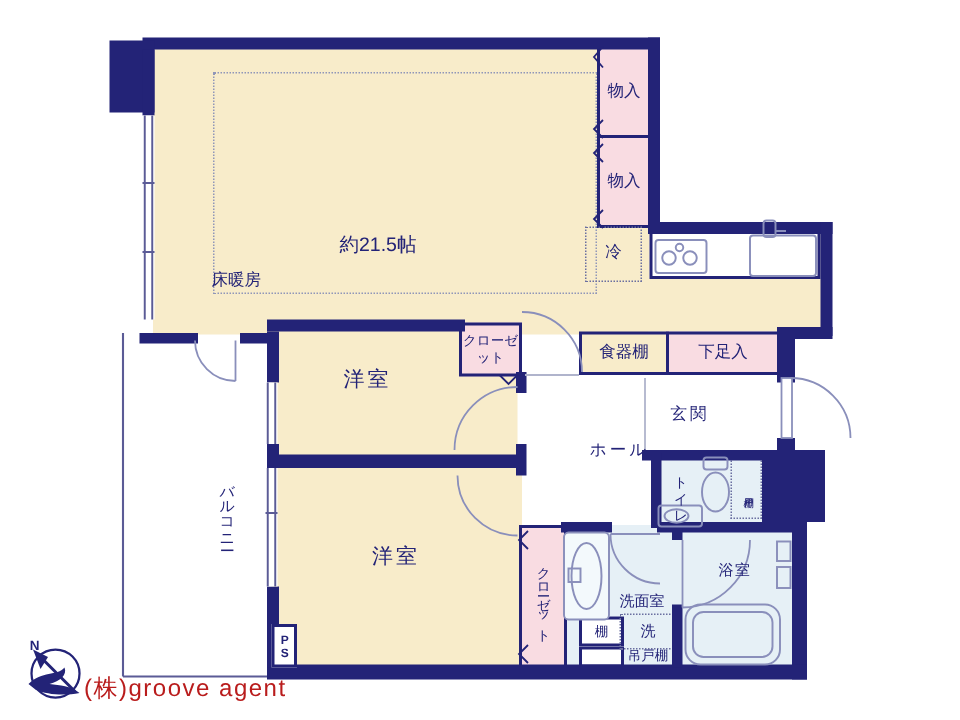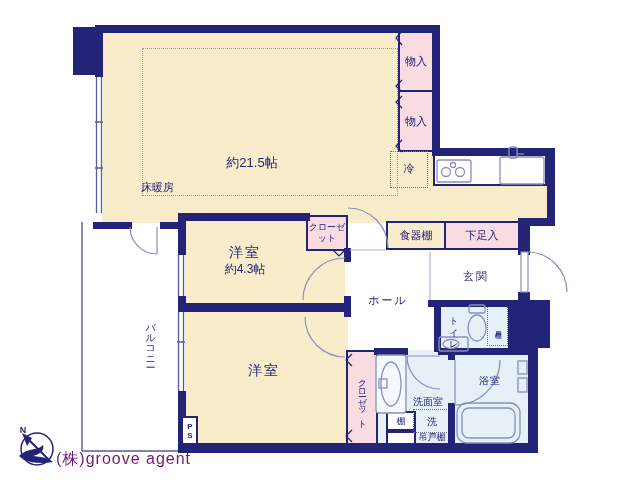--- a/index.html
+++ b/index.html
@@ -15,21 +15,21 @@
        display:flex;align-items:center;justify-content:center;}
   .box2{border-width:2px;}
   .dotted{position:absolute;border:1.5px dotted #6a6fa0;box-sizing:border-box;
           display:flex;align-items:center;justify-content:center;}
   .lbl{position:absolute;color:#232377;display:flex;align-items:center;
        justify-content:center;text-align:center;line-height:1.2;}
   .left{justify-content:flex-start;text-align:right;}
   .vert{writing-mode:vertical-rl;text-orientation:upright;letter-spacing:1px;}
   svg.overlay{position:absolute;left:0;top:0;z-index:4;}
   .z1{z-index:1}.z2{z-index:2}.z3{z-index:3}.z5{z-index:5}
-  .watermark{position:absolute;color:#701a75;letter-spacing:1px;z-index:5;}
+  .watermark{position:absolute;color:#b91c1c;letter-spacing:1px;z-index:5;}
 </style>
 </head>
 <body>
 
 <div class="plan">
 
   <div class="floor beige z1" style="left:102px;top:30px;width:330px;height:193px;"></div>
   <div class="floor beige z1" style="left:432px;top:156px;width:116px;height:65px;"></div>
   <div class="floor beige z1" style="left:181px;top:218px;width:164px;height:87px;"></div>
   <div class="floor beige z1" style="left:181px;top:310px;width:167px;height:135px;"></div>
@@ -170,37 +170,36 @@
 
   <div class="lbl z5" style="left:172px;top:124px;width:160px;height:14px;font-size:13px;margin-top:32px;">約21.5帖</div>
   <div class="lbl left z5" style="left:141px;top:181px;width:50px;height:13px;font-size:11px;">床暖房</div>
 
   <div class="lbl z5" style="left:398px;top:55px;width:36px;height:13px;font-size:11px;">物入</div>
   <div class="lbl z5" style="left:398px;top:115px;width:36px;height:13px;font-size:11px;">物入</div>
   <div class="lbl z5" style="left:390px;top:162px;width:38px;height:14px;font-size:11px;">冷</div>
 
   <div class="lbl z5" style="left:386px;top:230px;width:60px;height:12px;font-size:11px;">食器棚</div>
   <div class="lbl z5" style="left:444px;top:230px;width:76px;height:12px;font-size:11px;">下足入</div>
-  <div class="lbl z5" style="left:432px;top:270px;width:56px;height:13px;font-size:11px;letter-spacing:2px;padding-left:16px;">玄関</div>
-  <div class="lbl z5" style="left:358px;top:294px;width:60px;height:13px;font-size:11px;letter-spacing:2px;text-align:right;">ホール</div>
+  <div class="lbl z5" style="left:432px;top:270px;width:56px;height:13px;font-size:11px;letter-spacing:2px;">玄関</div>
+  <div class="lbl z5" style="left:383px;top:294px;width:60px;height:13px;font-size:11px;letter-spacing:2px;text-align:right;">ホール</div>
 
   <div class="lbl vert z5" style="left:446px;top:306px;width:15px;height:44px;font-size:9px;">トイレ</div>
   <div class="lbl vert z5" style="left:489px;top:307px;width:17px;height:38px;font-size:7px;letter-spacing:0;">吊戸棚</div>
 
   <div class="lbl z5" style="left:460px;top:374px;width:60px;height:13px;font-size:10px;letter-spacing:1px;">浴室</div>
   <div class="lbl z5" style="left:402px;top:395px;width:52px;height:13px;font-size:10px;">洗面室</div>
   <div class="lbl z5" style="left:413px;top:414px;width:38px;height:15px;font-size:10px;">洗</div>
   <div class="lbl z5" style="left:409px;top:431px;width:46px;height:12px;font-size:9px;">吊戸棚</div>
   <div class="lbl z5" style="left:386px;top:414px;width:30px;height:14px;font-size:9px;">棚</div>
 
   <div class="lbl z5" style="left:308px;top:220px;width:38px;height:26px;font-size:9px;letter-spacing:0;">クローゼット</div>
   <div class="lbl vert z5" style="left:353px;top:360px;width:18px;height:76px;font-size:9px;letter-spacing:0;">クローゼット</div>
 
   <div class="lbl z5" style="left:195px;top:245px;width:100px;height:15px;font-size:14px;letter-spacing:2px;">洋室</div>
-  <div class="lbl z5" style="left:195px;top:263px;width:100px;height:13px;font-size:12px;">約4.3帖</div>
   <div class="lbl z5" style="left:214px;top:362px;width:100px;height:16px;font-size:14px;letter-spacing:2px;">洋室</div>
 
   <div class="lbl vert z5" style="left:142px;top:308px;width:16px;height:62px;font-size:10px;letter-spacing:0;">バルコニー</div>
   <div class="lbl vert z5" style="left:183px;top:419px;width:13px;height:24px;font-size:8px;font-weight:bold;letter-spacing:0;">PS</div>
 
   <div class="lbl z5" style="left:16px;top:425px;width:14px;height:11px;font-size:9px;font-weight:bold;">N</div>
   <div class="watermark" style="left:56px;top:449px;font-size:16px;">(株)groove agent</div>
 
 </div>
 

